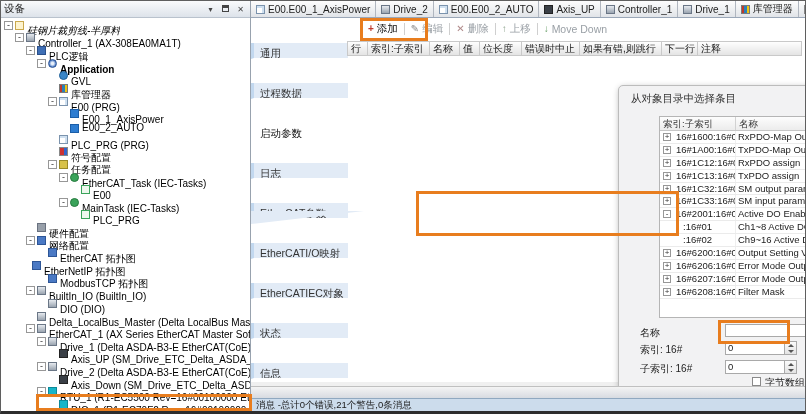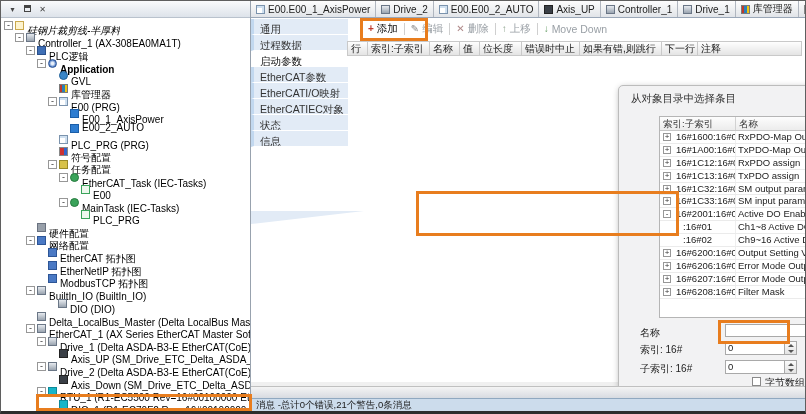--- a/index.html
+++ b/index.html
@@ -51,21 +51,21 @@
   .doctab { display:flex; align-items:center; gap:3px; padding:0 5px;
             background:linear-gradient(#fdfdfd,#e1e4e8); border-right:1px solid #b0b6bf;
             font-size:10px; color:#222; white-space:nowrap; }
   .ticon { width:9px; height:9px; min-width:9px; display:inline-block; }
 
   
   .editor { position:absolute; left:250px; top:17px; right:0; bottom:29px; background:#fff; }
   .side-tabs { position:absolute; left:0; top:1px; width:97px; }
   .sidetab { height:16px; line-height:21.4px; padding-left:6px; font-size:10.5px; color:#333;
              background:#e2ebf6; border-bottom:1px solid #fff; border-left:3px solid #c2d8ef;
-             white-space:nowrap; overflow:hidden; }
+             white-space:nowrap; overflow:hidden;margin-top:24px; }
   .sidetab.sel { background:#fff; border-left-color:#fff; color:#111; }
   .slant { position:absolute; left:0; top:193px; width:113px; height:13px; background:#e2ebf6;
            clip-path:polygon(0 0,100% 0,0 100%); }
 
   .toolbar { position:absolute; left:112px; top:2px; height:17px; display:flex; align-items:center; font-size:10.5px; }
   .titem { display:flex; align-items:center; gap:3px; padding:0 5px; color:#111; }
   .titem.disabled { color:#9aa0a6; }
   .tico { font-size:10px; font-weight:bold; }
   .tico.plus { color:#c0392b; }
   .tico.pencil { color:#8a8a8a; font-weight:normal; }
@@ -118,20 +118,21 @@
   
   .ann { position:absolute; border:3px solid #e87d1e; z-index:50; pointer-events:none; }
 </style>
 </head>
 <body>
 
 <div class="window">
 
   <div class="left-panel">
     <div class="panel-header">
+      <span class="panel-title">设备</span>
       <span class="ph-btn">▾</span>
       <span class="ph-btn"><span class="pin-glyph"></span></span>
       <span class="ph-btn">✕</span>
     </div>
     <div class="tree" id="tree">
         <div class="trow italic" style="padding-left: 3px;">
           <span class="exp">-</span>
           <span class="nicon ic-project"></span>
           <span class="nlabel">硅钢片裁剪线-半厚料</span>
         </div>
@@ -218,36 +219,36 @@
         <div class="trow" style="padding-left: 25px;">
           <span class="exp">-</span>
           <span class="nicon ic-net"></span>
           <span class="nlabel">网络配置</span>
         </div>
         <div class="trow" style="padding-left: 36px;">
           <span class="exp noexp"></span>
           <span class="nicon ic-net"></span>
           <span class="nlabel">EtherCAT 拓扑图</span>
         </div>
-        <div class="trow" style="padding-left: 36px;">
+        <div class="trow" style="padding-left: 20px;">
           <span class="exp noexp"></span>
           <span class="nicon ic-net"></span>
           <span class="nlabel">EtherNetIP 拓扑图</span>
         </div>
         <div class="trow" style="padding-left: 36px;">
           <span class="exp noexp"></span>
           <span class="nicon ic-net"></span>
           <span class="nlabel">ModbusTCP 拓扑图</span>
         </div>
         <div class="trow" style="padding-left: 25px;">
           <span class="exp">-</span>
           <span class="nicon ic-device"></span>
           <span class="nlabel">BuiltIn_IO (BuiltIn_IO)</span>
         </div>
-        <div class="trow" style="padding-left: 46px;">
+        <div class="trow" style="padding-left: 36px;">
           <span class="exp noexp"></span>
           <span class="nicon ic-device"></span>
           <span class="nlabel">DIO (DIO)</span>
         </div>
         <div class="trow" style="padding-left: 25px;">
           <span class="exp noexp"></span>
           <span class="nicon ic-device"></span>
           <span class="nlabel">Delta_LocalBus_Master (Delta LocalBus Master)</span>
         </div>
         <div class="trow" style="padding-left: 25px;">
@@ -320,20 +321,21 @@
       <div class="doctab">
         <span class="ticon ic-sym"></span>
       </div>
     </div>
 
   <div class="editor">
     <div class="side-tabs" id="sideTabs">
         <div class="sidetab">通用</div>
         <div class="sidetab">过程数据</div>
         <div class="sidetab sel">启动参数</div>
+        <div class="sidetab">日志</div>
         <div class="sidetab">EtherCAT参数</div>
         <div class="sidetab">EtherCATI/O映射</div>
         <div class="sidetab">EtherCATIEC对象</div>
         <div class="sidetab">状态</div>
         <div class="sidetab">信息</div>
       </div>
     <div class="slant"></div>
     <div class="toolbar" id="toolbar">
         <span class="titem">
           <span class="tico plus">+</span>

